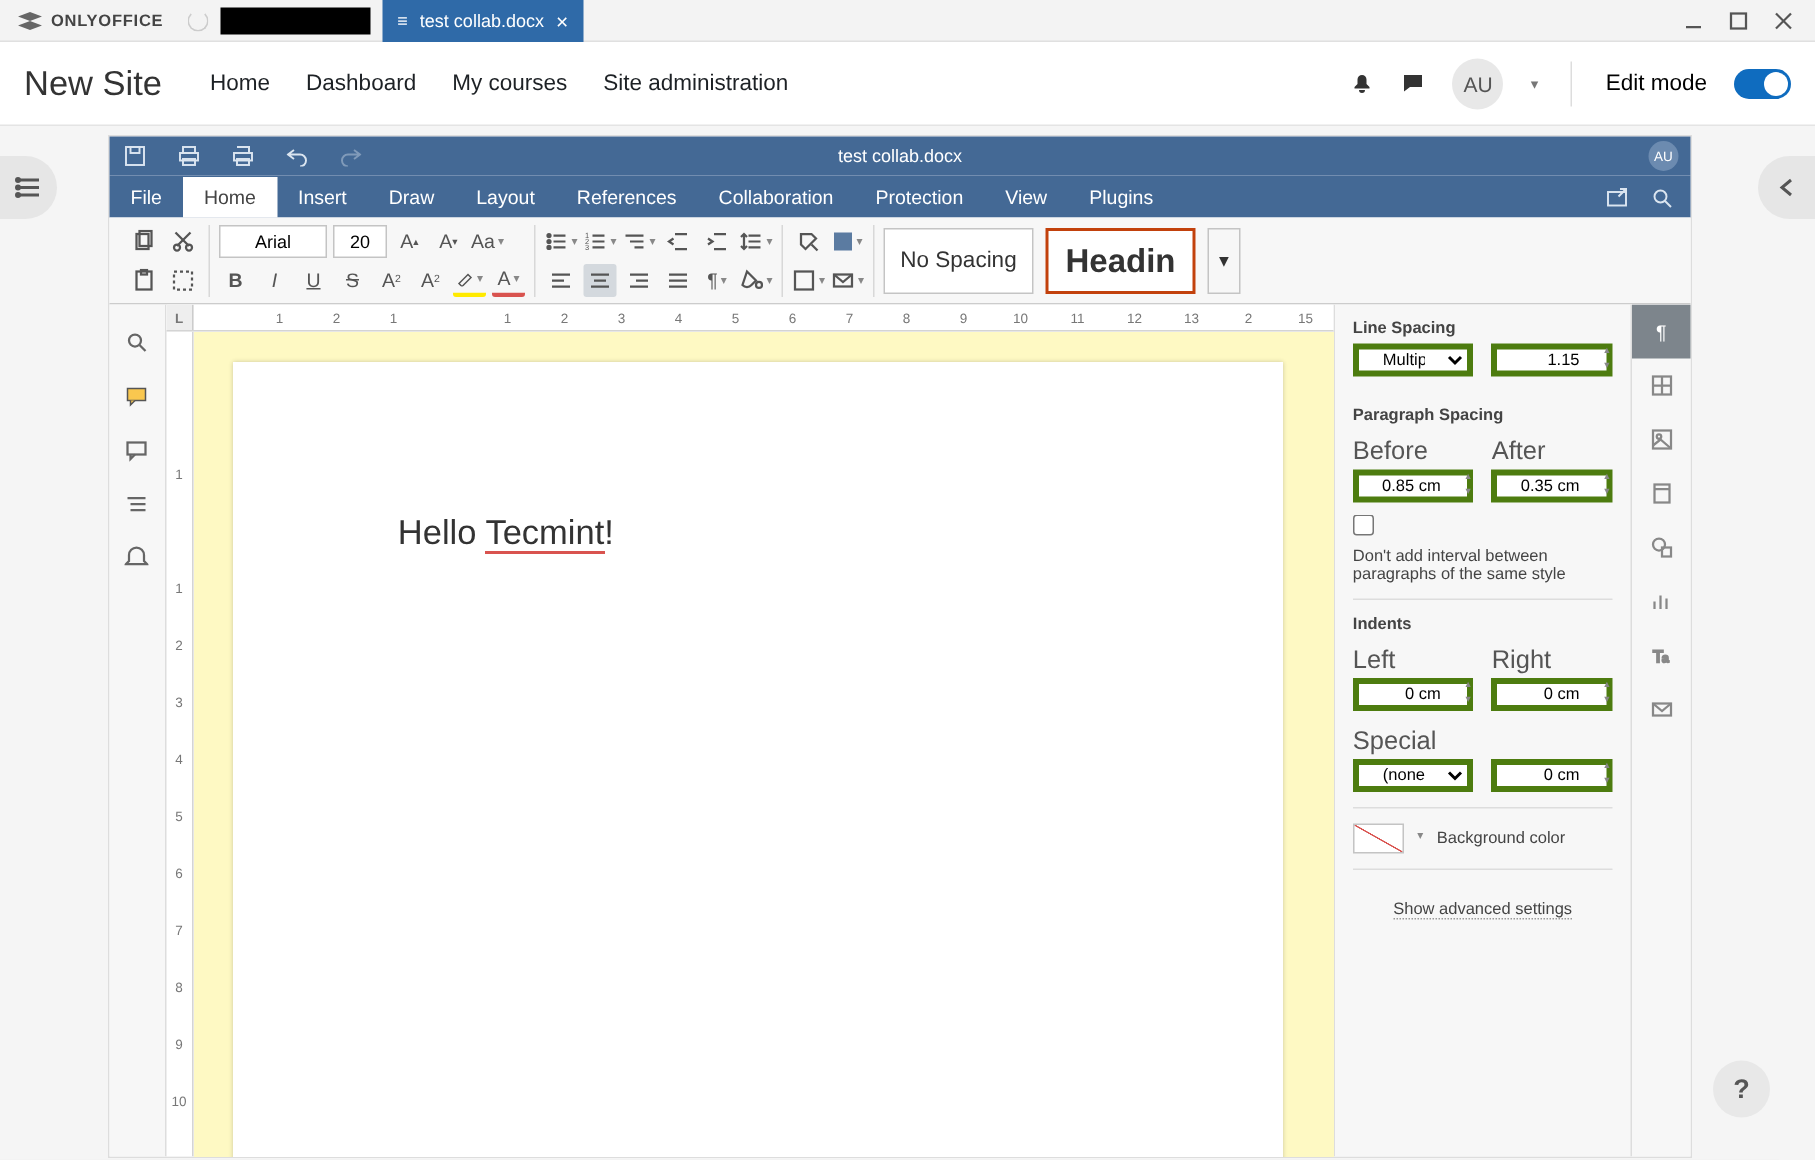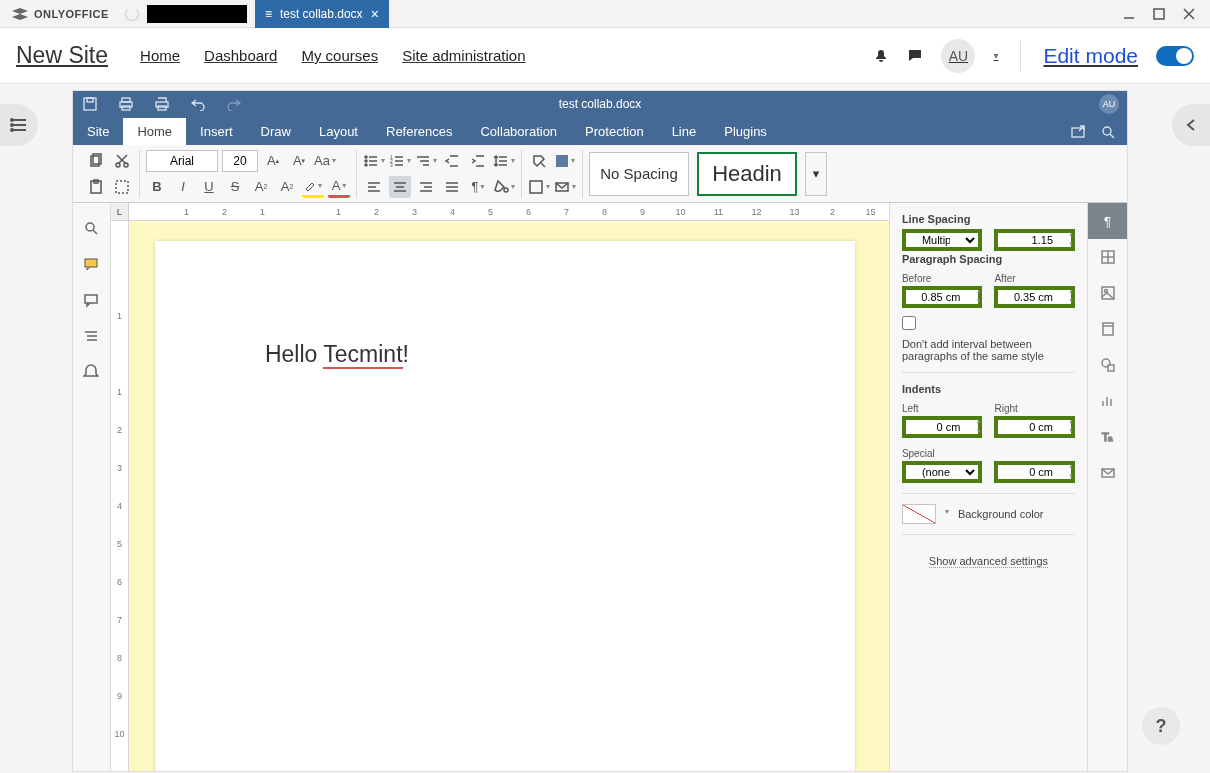--- a/index.html
+++ b/index.html
@@ -11,30 +11,30 @@
 .titlebar .logo svg { margin-right: 6px; }
 .titlebar .spinner { width: 14px; height: 14px; border: 1.5px solid #ccc; border-top-color: transparent; border-radius: 50%; margin: 0 8px; }
 .titlebar .blackbox { width: 100px; height: 18px; background: #000; margin-right: 8px; }
 .titlebar .tab { height: 28px; background: #2f6aa8; color: #fff; display: flex; align-items: center; padding: 0 10px; font-size: 12px; gap: 8px; }
 .titlebar .tab .menu-icon { font-weight: bold; }
 .titlebar .tab .close { font-size: 14px; cursor: pointer; }
 .titlebar .window-controls { margin-left: auto; display: flex; gap: 4px; padding-right: 4px; }
 .titlebar .window-controls .btn { width: 26px; height: 22px; display: flex; align-items: center; justify-content: center; border-radius: 3px; color: #555; }
 
 
-.navbar { height: 56px; background: #fff; display: flex; align-items: center; padding: 0 16px; border-bottom: 1px solid #e4e4e4; text-decoration: underline; }
+.navbar { height: 56px; background: #fff; display: flex; align-items: center; padding: 0 16px; border-bottom: 1px solid #e4e4e4; }
 .navbar .site-title { font-size: 23px; font-weight: 500; margin-right: 32px; }
 .navbar .nav-links { display: flex; gap: 24px; font-size: 15px; color: #1d2125; }
 .navbar .nav-links a { text-decoration: none; color: #1d2125; }
 .navbar .right { margin-left: auto; display: flex; align-items: center; gap: 18px; }
 .navbar .bell, .navbar .chat { font-size: 16px; color: #333; }
 .navbar .avatar { width: 34px; height: 34px; border-radius: 50%; background: #e8e8e8; display: flex; align-items: center; justify-content: center; font-size: 14px; color: #555; }
 .navbar .caret { color: #777; font-size: 10px; }
 .navbar .divider { width: 1px; height: 30px; background: #ddd; margin: 0 4px; }
-.navbar .edit-mode { color: #1d4ed8; font-size: 21px; }
+.navbar .edit-mode { color: #000000; font-size: 15px; }
 .navbar .toggle { width: 38px; height: 20px; background: #0f6cbf; border-radius: 10px; position: relative; }
 .navbar .toggle::after { content: ''; position: absolute; right: 2px; top: 2px; width: 16px; height: 16px; background: #fff; border-radius: 50%; }
 
 
 .drawer-toggle { position: absolute; top: 104px; width: 38px; height: 42px; background: #e6e6e6; display: flex; align-items: center; justify-content: center; font-size: 16px; color: #555; }
 .drawer-toggle.left { left: 0; border-radius: 0 21px 21px 0; }
 .drawer-toggle.right { right: 0; border-radius: 21px 0 0 21px; }
 
 
 .help-btn { position: absolute; bottom: 28px; right: 30px; width: 38px; height: 38px; border-radius: 50%; background: #e8e8e8; display: flex; align-items: center; justify-content: center; font-size: 18px; color: #555; font-weight: bold; }
@@ -57,21 +57,21 @@
 
 .ribbon { height: 58px; background: #f7f7f7; border-bottom: 1px solid #ccc; display: flex; align-items: center; padding: 0 6px; }
 .ribbon .group { display: flex; flex-direction: column; gap: 4px; padding: 0 6px; border-right: 1px solid #d8d8d8; height: 48px; justify-content: center; }
 .ribbon .row { display: flex; gap: 4px; align-items: center; }
 .ribbon .btn { width: 22px; height: 22px; display: flex; align-items: center; justify-content: center; color: #555; font-size: 13px; border-radius: 2px; }
 .ribbon select, .ribbon input.combo { height: 22px; border: 1px solid #c4c4c4; background: #fff; font-size: 12px; padding: 0 8px; text-align: center; }
 .ribbon .font-name { width: 72px; }
 .ribbon .font-size { width: 36px; }
 .ribbon .caret-sm::after { content: '▾'; font-size: 8px; margin-left: 2px; color: #888; }
 .ribbon .style-box { height: 44px; min-width: 100px; border: 1px solid #c4c4c4; background: #fff; display: flex; align-items: center; justify-content: center; font-size: 15px; margin-right: 4px; }
-.ribbon .style-box.big { font-size: 22px; font-weight: 400; border: 2px solid #15803d; }
+.ribbon .style-box.big { font-size: 22px; font-weight: 700; border: 2px solid #c2410c; }
 .ribbon .style-drop { width: 22px; height: 44px; border: 1px solid #c4c4c4; display: flex; align-items: center; justify-content: center; }
 .hl-yellow { border-bottom: 3px solid #ffea00; }
 .hl-red { border-bottom: 3px solid #d9534f; }
 
 
 .ed-body { flex: 1; display: flex; background: #f1f1f1; overflow: hidden; }
 .left-rail { width: 40px; background: #f7f7f7; border-right: 1px solid #ddd; display: flex; flex-direction: column; align-items: center; padding-top: 16px; gap: 18px; color: #666; }
 .left-rail .ic { width: 18px; height: 18px; display: flex; align-items: center; justify-content: center; }
 
 .doc-area { flex: 1; display: flex; flex-direction: column; position: relative; }
@@ -84,21 +84,21 @@
 .ruler-v .tick { flex: 0 0 38px; display: flex; align-items: center; }
 
 .page-wrap { flex: 1; background: #fef9c3; overflow: auto; padding: 20px 26px; }
 .page { width: 700px; min-height: 900px; background: #fff; box-shadow: 0 0 3px rgba(0,0,0,0.2); padding: 100px 110px; font-size: 23px; font-family: Arial, sans-serif; }
 .page .underline-red { text-decoration: underline wavy #d9534f; }
 .page .underline-red { border-bottom: 2px solid #d9534f; text-decoration: none; }
 
 
 .settings-panel { width: 208px; background: #f7f7f7; border-left: 1px solid #ddd; padding: 10px 12px; font-size: 11px; color: #444; }
 .settings-panel .label { font-weight: bold; margin-bottom: 4px; }
-.settings-panel .sublabel { font-size: 10px; color: #555; margin: 4px 0 2px; }
+.settings-panel .sublabel { font-size: 17px; color: #555; margin: 4px 0 2px; }
 .settings-panel .row2 { display: flex; gap: 12px; }
 .settings-panel .col { flex: 1; }
 .settings-panel select, .settings-panel input { width: 100%; height: 22px; border: 4px solid #4d7c0f; background: #fff; font-size: 11px; padding: 0 12px; }
 .settings-panel .spinbox { position: relative; }
 .settings-panel .spinbox input { text-align: right; padding-right: 18px; }
 .settings-panel .spinbox::after { content: '▴\A▾'; white-space: pre; position: absolute; right: 2px; top: 0px; font-size: 7px; line-height: 10px; color: #888; }
 .settings-panel hr { border: none; border-top: 1px solid #ddd; margin: 10px 0; }
 .settings-panel .chk { display: flex; gap: 8px; align-items: flex-start; margin-top: 8px; flex-direction: column; }
 .settings-panel .chk input { width: 14px; height: 14px; flex: 0 0 14px; }
 .settings-panel .bgcolor { display: flex; align-items: center; gap: 8px; }
@@ -228,29 +228,29 @@
     <div class="ic" style="opacity:0.4">
         <svg width="14" height="14" viewBox="0 0 14 14" fill="none" stroke="#dbe5f0" stroke-width="1.3">
           <path d="M9 3 L13 6 L9 9 M13 6 H5 a4 4 0 0 0 0 8"></path>
         </svg>
       </div>
     <div class="doc-title">test collab.docx</div>
     <div class="user-badge">AU</div>
   </div>
 
   <div class="ed-menu">
-    <div class="tab">Site</div>
+    <div class="tab">File</div>
     <div class="tab active">Home</div>
     <div class="tab">Insert</div>
     <div class="tab">Draw</div>
     <div class="tab">Layout</div>
     <div class="tab">References</div>
     <div class="tab">Collaboration</div>
     <div class="tab">Protection</div>
-    <div class="tab">Line</div>
+    <div class="tab">View</div>
     <div class="tab">Plugins</div>
     <div class="right-icons">
       <div>
           <svg width="14" height="14" viewBox="0 0 14 14" fill="none" stroke="#dbe5f0" stroke-width="1.3">
             <rect x="1" y="3" width="12" height="9"></rect>
             <path d="M9 1 L13 1 L13 5 M13 1 L8 6"></path>
           </svg>
         </div>
       <div>
           <svg width="14" height="14" viewBox="0 0 14 14" fill="none" stroke="#dbe5f0" stroke-width="1.3">
@@ -533,21 +533,21 @@
         </div>
       </div>
     </div>
 
     <div class="settings-panel">
       <div class="label">Line Spacing</div>
       <div class="row2">
         <div class="col"><select><option>Multiple</option></select></div>
         <div class="col spinbox"><input value="1.15" style=""></div>
       </div>
-      <div class="label" style="margin-top:2px">Paragraph Spacing</div>
+      <div class="label" style="margin-top:20px">Paragraph Spacing</div>
       <div class="row2">
         <div class="col">
           <div class="sublabel">Before</div>
           <div class="spinbox"><input value="0.85 cm" style=""></div>
         </div>
         <div class="col">
           <div class="sublabel">After</div>
           <div class="spinbox"><input value="0.35 cm" style=""></div>
         </div>
       </div>

